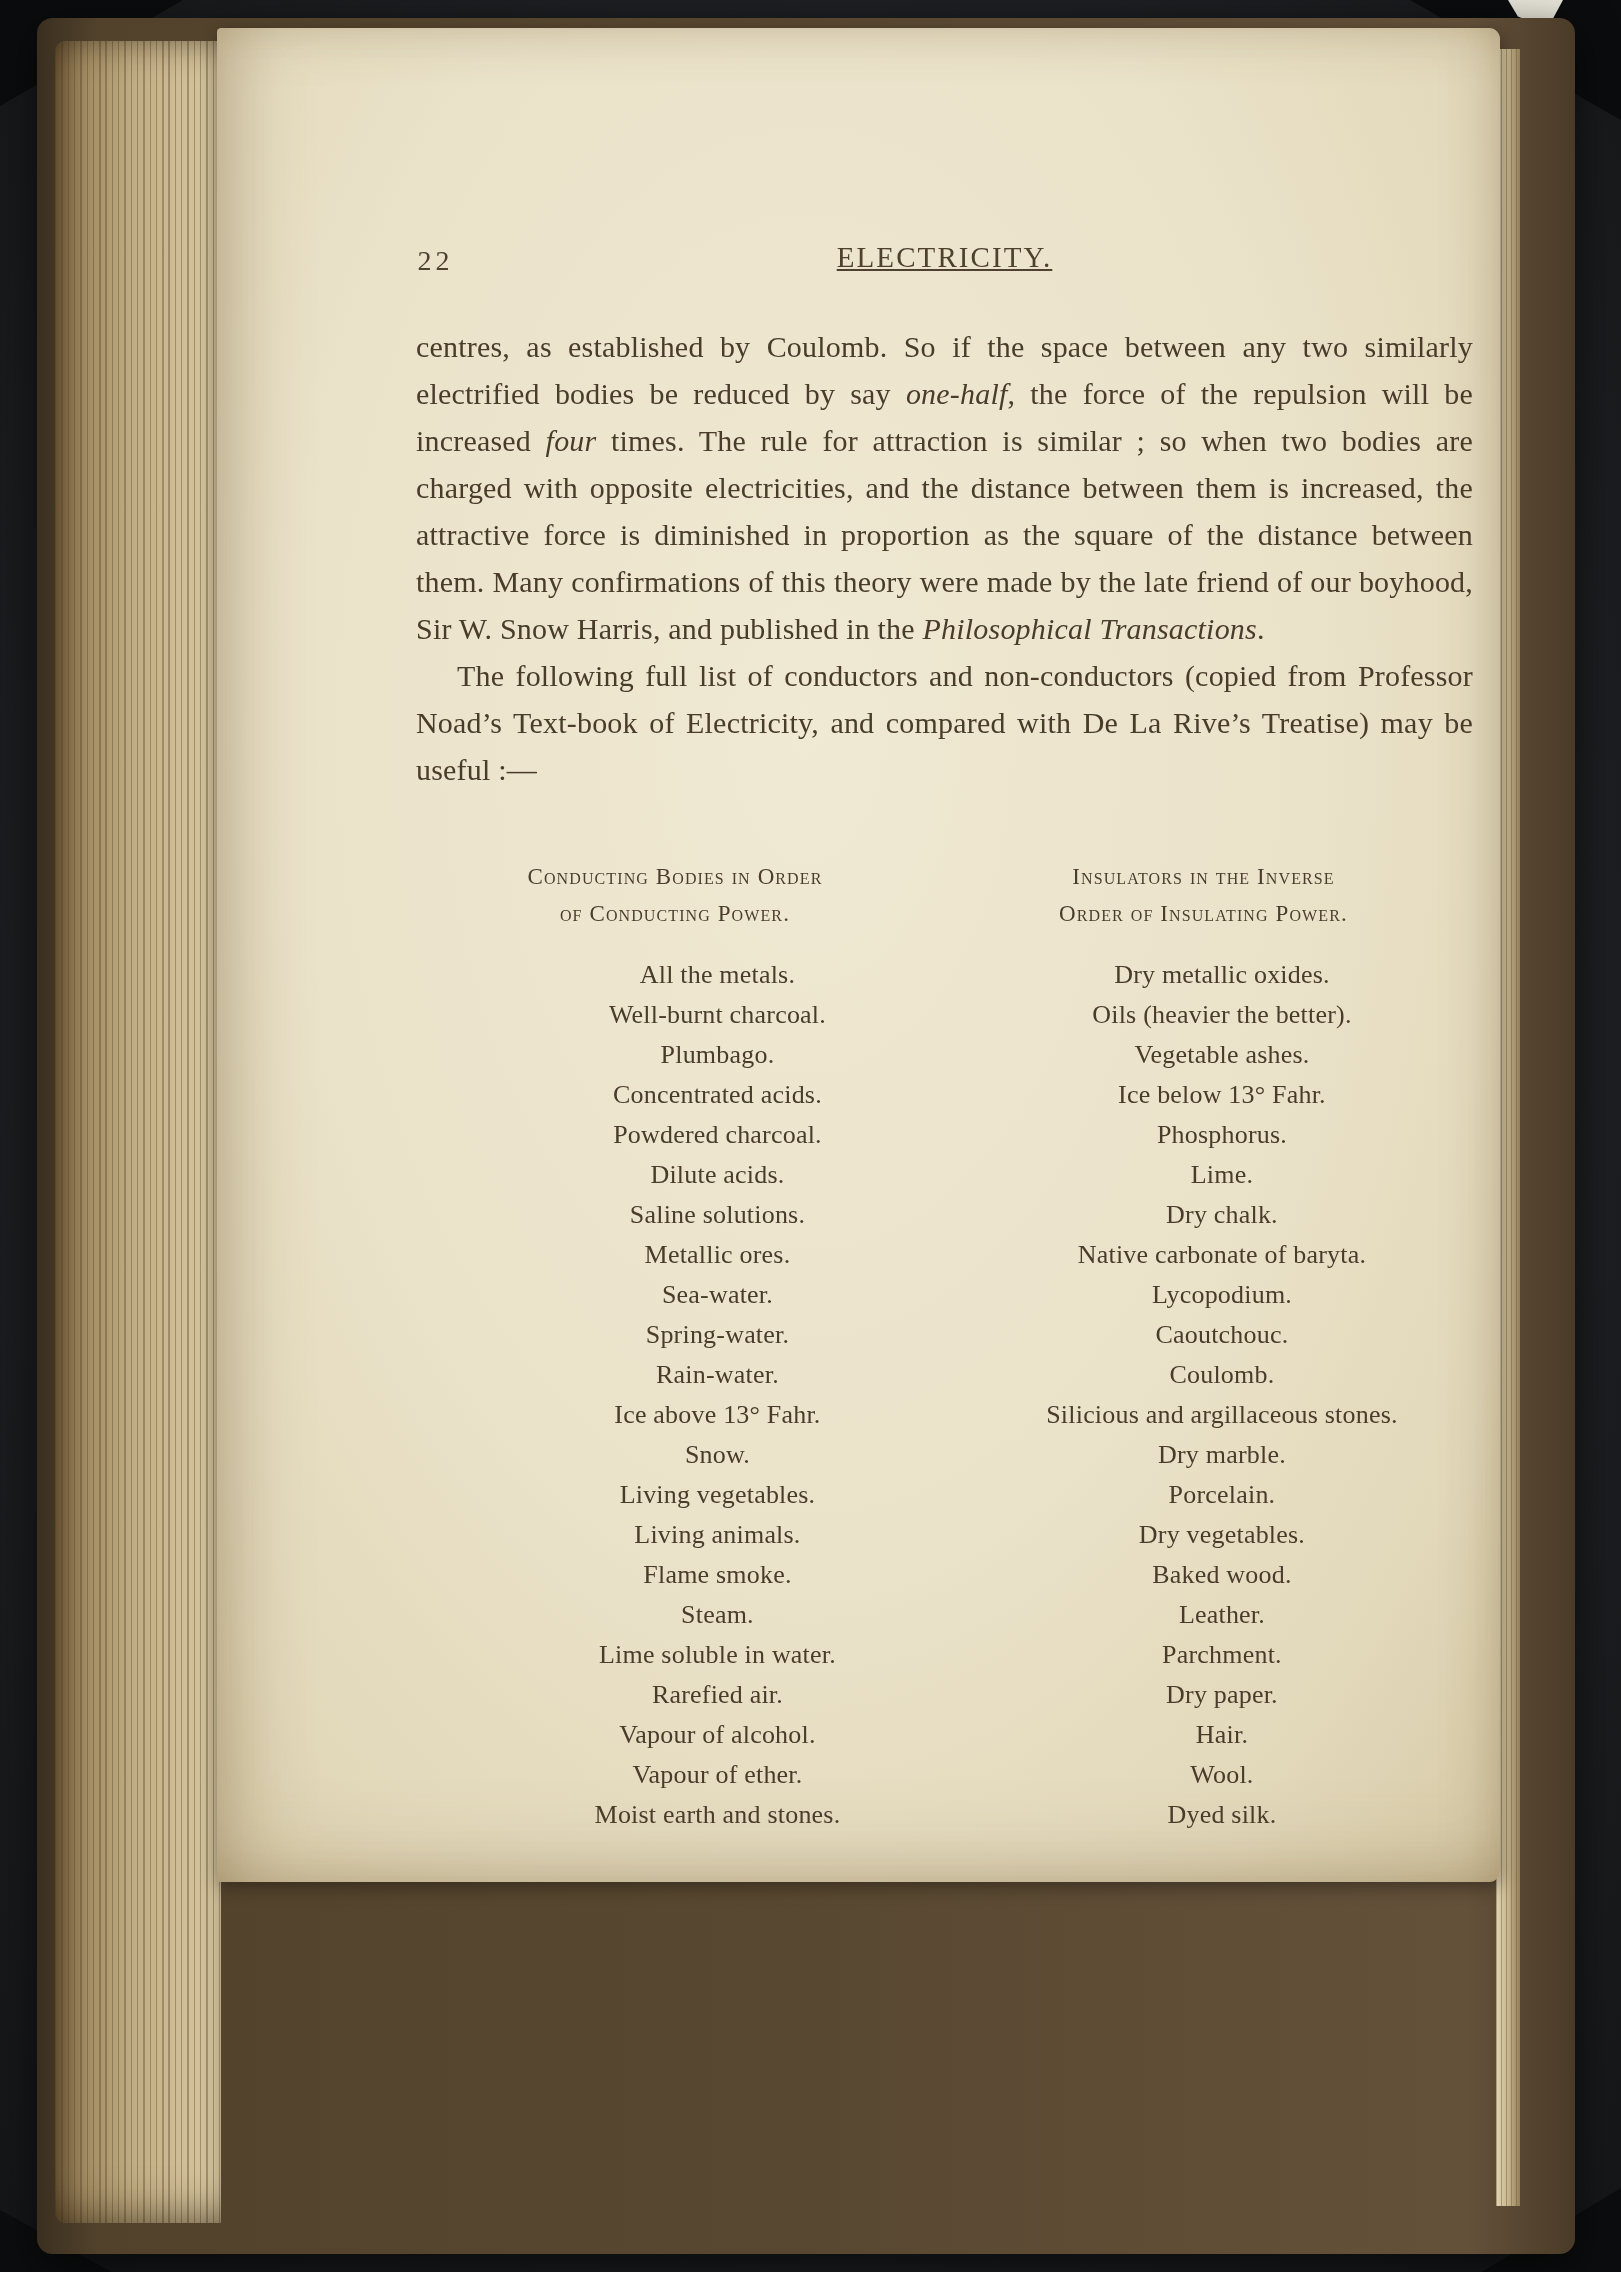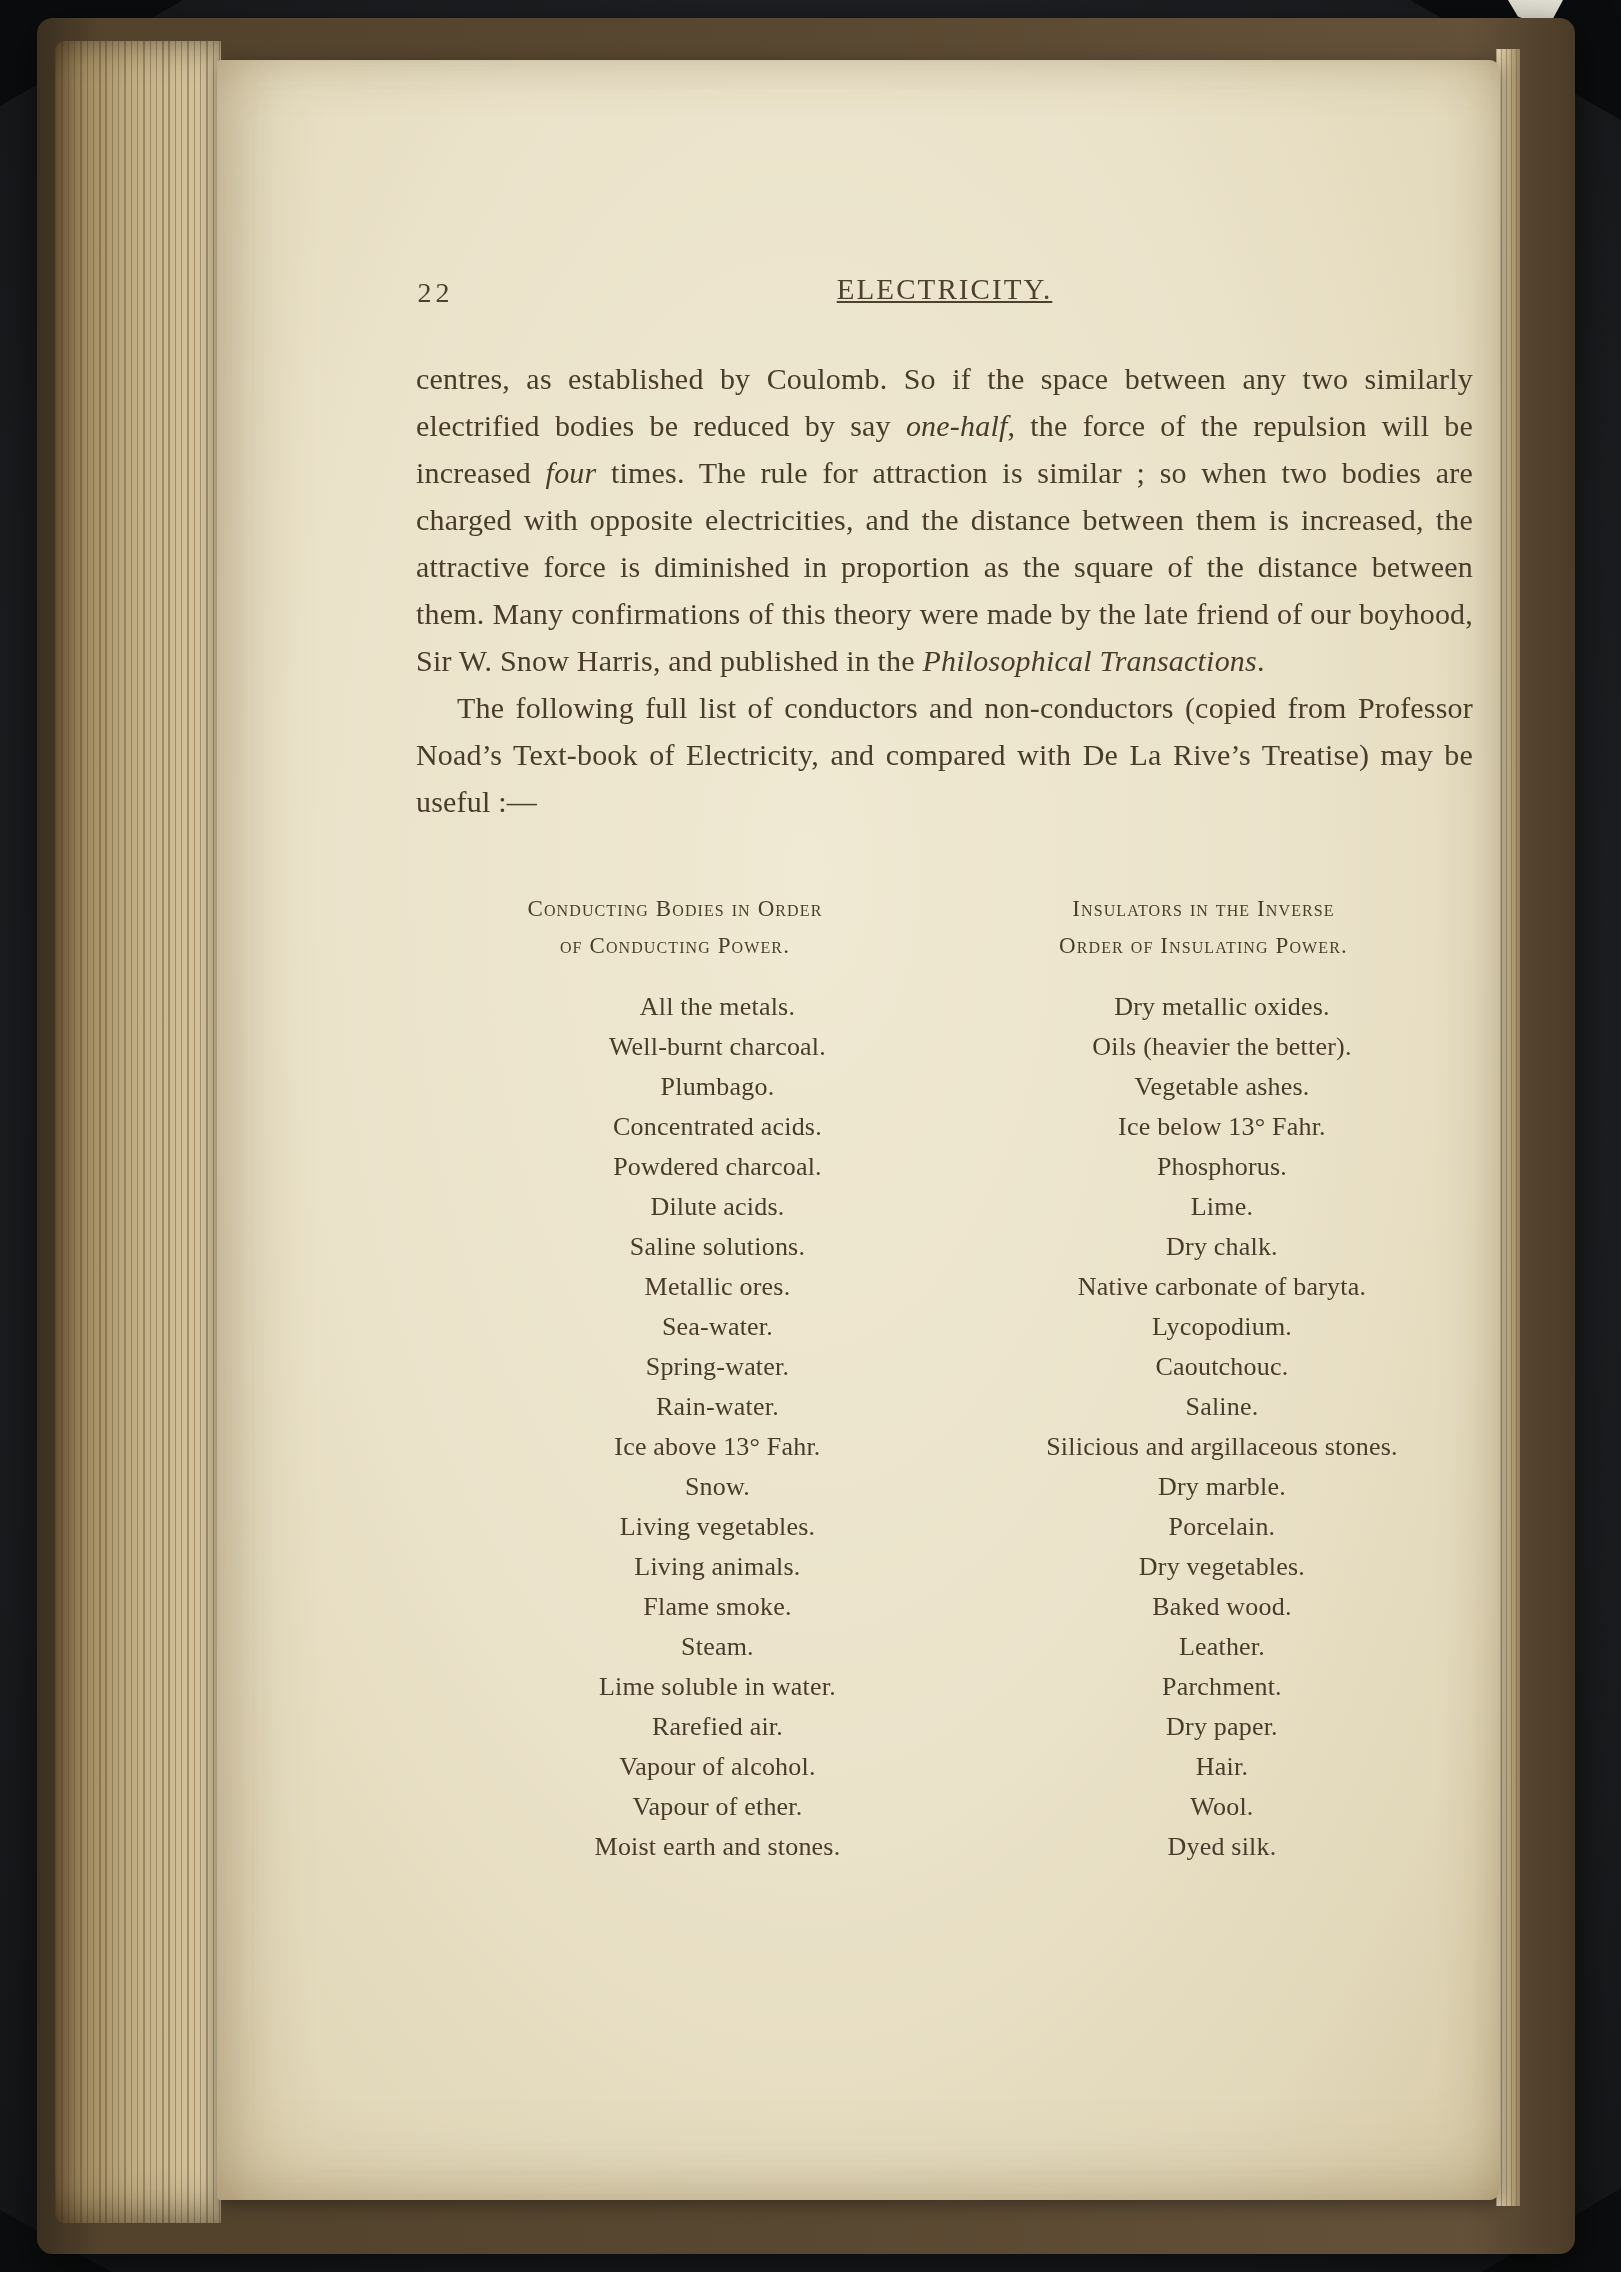--- a/index.html
+++ b/index.html
@@ -36,31 +36,30 @@
   }
 
   .page-stack-right {
     position:absolute; left:1496px; top:49px; width:24px; height:2157px;
     background:
       repeating-linear-gradient(90deg, rgba(110,90,55,.45) 0 1.4px, rgba(0,0,0,0) 1.4px 5px),
       linear-gradient(90deg, #e2d6b4 0%, #c4b189 55%, #93805c 100%);
   }
 
   .page {
-    position:absolute; left:217px; top:28px; width:1283px; height:2140px;
+    position:absolute; left:217px; top:28px; width:1283px; height:1854px;
     border-radius:4.2px 11.3px 11.3px 4.2px;
     background: radial-gradient(ellipse at 46% 38%, #f0e9d3 0%, #eae2c9 52%, #e2d8ba 80%, #d6c9a6 100%);
     box-shadow:
       inset 49px 0 78px -35px rgba(125,100,60,.38),
       inset -32px 0 63px -39px rgba(125,100,60,.40),
       inset 0 -49px 92px -49px rgba(125,100,60,.35),
       inset 0 32px 70px -49px rgba(125,100,60,.28),
       1.4px 4.2px 17px rgba(0,0,0,.35);
     color:#4a3d2b;
-    margin-top:32px;
   }
 
   .content { position:absolute; left:199px; top:213px; width:1057px; }
 
   .page-head { position:relative; height:45px; }
   .page-num {
     position:absolute; left:1.4px; top:4.2px;
     font-size:28px; letter-spacing:4.2px; color:#4e4130;
   }
   .running-head {
@@ -157,21 +156,21 @@
             <li>Dry metallic oxides.</li>
             <li>Oils (heavier the better).</li>
             <li>Vegetable ashes.</li>
             <li>Ice below 13° Fahr.</li>
             <li>Phosphorus.</li>
             <li>Lime.</li>
             <li>Dry chalk.</li>
             <li>Native carbonate of baryta.</li>
             <li>Lycopodium.</li>
             <li>Caoutchouc.</li>
-            <li>Saline.</li>
+            <li>Coulomb.</li>
             <li>Silicious and argillaceous stones.</li>
             <li>Dry marble.</li>
             <li>Porcelain.</li>
             <li>Dry vegetables.</li>
             <li>Baked wood.</li>
             <li>Leather.</li>
             <li>Parchment.</li>
             <li>Dry paper.</li>
             <li>Hair.</li>
             <li>Wool.</li>

